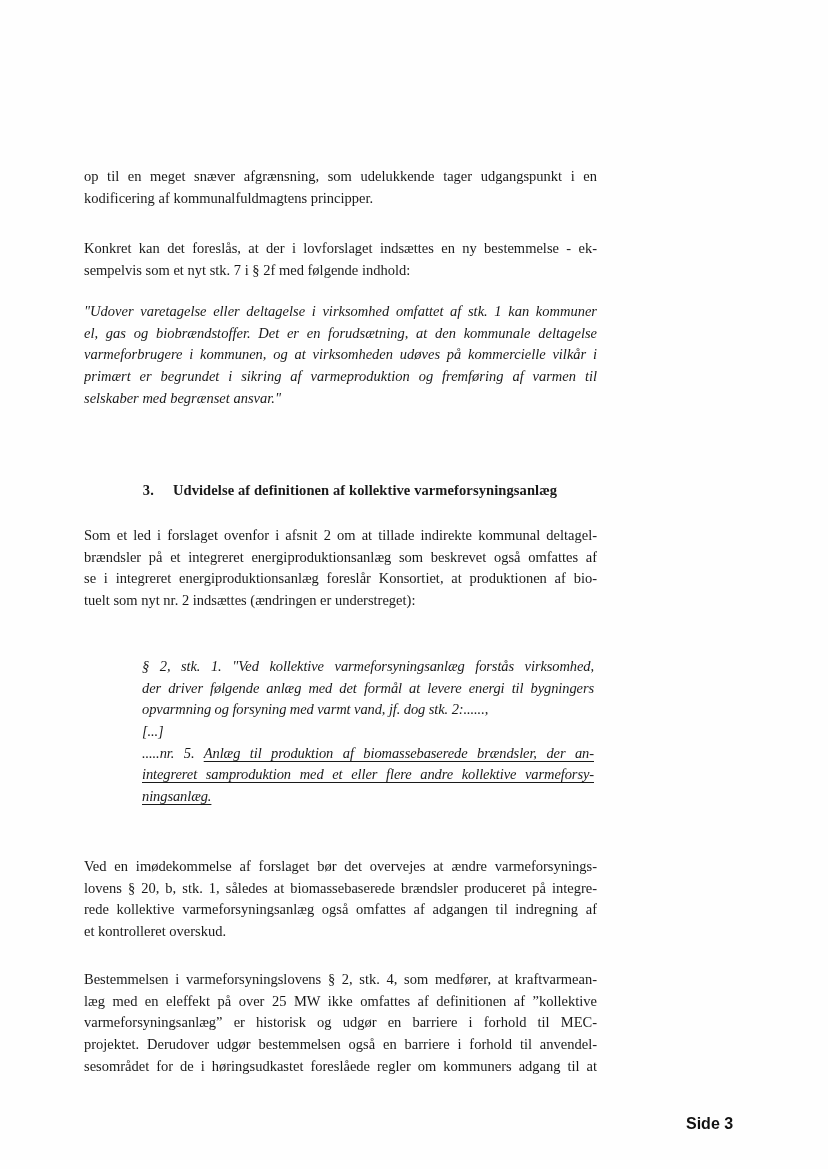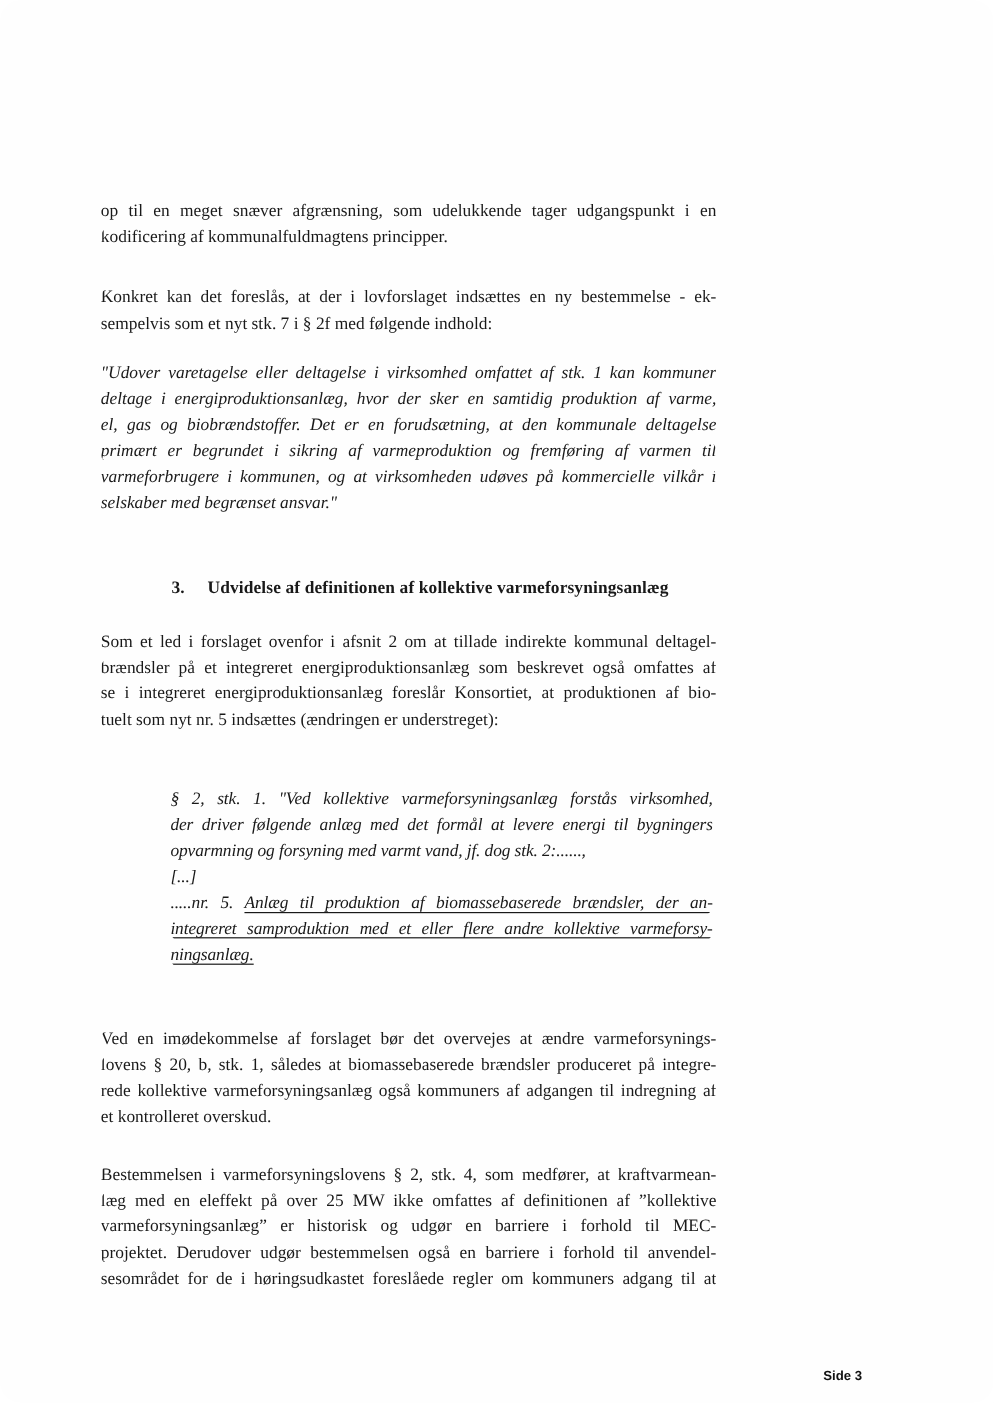--- a/index.html
+++ b/index.html
@@ -1,15 +1,15 @@
 <!DOCTYPE html>
 <html lang="da"><head>
 <meta charset="utf-8">
 <style>
-  * { margin: 0; padding: 0; box-sizing: border-box; border-radius: 17px; }
+  * { margin: 0; padding: 0; box-sizing: border-box; }
   html, body { background: #ffffff; }
   .page {
     position: relative;
     width: 828px;
     height: 1169px;
     background: #fefefe;
     color: #191919;
     font-family: "Liberation Serif", "DejaVu Serif", serif;
     font-size: 14.5px;
     line-height: 21.7px;
@@ -21,75 +21,73 @@
   .ln { text-align: justify; height: 21.7px; overflow: hidden; }
   .ln.j { text-align-last: justify; }
   .u { text-decoration: underline; text-decoration-thickness: 1.3px; text-underline-offset: 2.5px; }
   .heading { font-weight: bold; letter-spacing: 0.1px; text-align: center; }
   .hnum { display: inline-block; width: 49px; }
   .footer {
     position: absolute;
     left: 686px;
     top: 1113px;
     font-family: "Liberation Sans", "DejaVu Sans", sans-serif;
-    font-size: 11px;
+    font-size: 16px;
     font-weight: bold;
     color: #111;
-    margin-top: 24px;
   }
 </style>
 </head>
 <body>
 
 <div class="page">
 
   <div class="block" style="top:166px">
     <div class="ln j">op til en meget snæver afgrænsning, som udelukkende tager udgangspunkt i en</div>
     <div class="ln">kodificering af kommunalfuldmagtens principper.</div>
   </div>
 
   <div class="block" style="top:238px">
     <div class="ln j">Konkret kan det foreslås, at der i lovforslaget indsættes en ny bestemmelse - ek-</div>
     <div class="ln">sempelvis som et nyt stk. 7 i § 2f med følgende indhold:</div>
   </div>
 
   <div class="block italic" style="top:301px">
     <div class="ln j">"Udover varetagelse eller deltagelse i virksomhed omfattet af stk. 1 kan kommuner</div>
-    <div class="ln j">deltage i energiproduktionsanlæg, hvor der sker en samtidig produktion af varme,</div>
     <div class="ln j">el, gas og biobrændstoffer. Det er en forudsætning, at den kommunale deltagelse</div>
+    <div class="ln j">varmeforbrugere i kommunen, og at virksomheden udøves på kommercielle vilkår i</div>
     <div class="ln j">primært er begrundet i sikring af varmeproduktion og fremføring af varmen til</div>
-    <div class="ln j">varmeforbrugere i kommunen, og at virksomheden udøves på kommercielle vilkår i</div>
     <div class="ln">selskaber med begrænset ansvar."</div>
   </div>
 
   <div class="block heading" style="top:480px">
     <span class="hnum">3.</span><span>Udvidelse af definitionen af kollektive varmeforsyningsanlæg</span>
   </div>
 
   <div class="block" style="top:525px">
     <div class="ln j">Som et led i forslaget ovenfor i afsnit 2 om at tillade indirekte kommunal deltagel-</div>
     <div class="ln j">brændsler på et integreret energiproduktionsanlæg som beskrevet også omfattes af</div>
     <div class="ln j">se i integreret energiproduktionsanlæg foreslår Konsortiet, at produktionen af bio-</div>
-    <div class="ln">tuelt som nyt nr. 5 indsættes (ændringen er understreget):</div>
+    <div class="ln">tuelt som nyt nr. 2 indsættes (ændringen er understreget):</div>
   </div>
 
   <div class="block indent italic" style="top:656px">
     <div class="ln j">§ 2, stk. 1. "Ved kollektive varmeforsyningsanlæg forstås virksomhed,</div>
     <div class="ln j">der driver følgende anlæg med det formål at levere energi til bygningers</div>
     <div class="ln">opvarmning og forsyning med varmt vand, jf. dog stk. 2:......,</div>
     <div class="ln">[...]</div>
     <div class="ln j"><span>.....nr. 5. </span><span class="u">Anlæg til produktion af biomassebaserede brændsler, der an-</span></div>
     <div class="ln j u">integreret samproduktion med et eller flere andre kollektive varmeforsy-</div>
     <div class="ln u">ningsanlæg.</div>
   </div>
 
   <div class="block" style="top:856px">
     <div class="ln j">Ved en imødekommelse af forslaget bør det overvejes at ændre varmeforsynings-</div>
     <div class="ln j">lovens § 20, b, stk. 1, således at biomassebaserede brændsler produceret på integre-</div>
-    <div class="ln j">rede kollektive varmeforsyningsanlæg også kommuners af adgangen til indregning af</div>
+    <div class="ln j">rede kollektive varmeforsyningsanlæg også omfattes af adgangen til indregning af</div>
     <div class="ln">et kontrolleret overskud.</div>
   </div>
 
   <div class="block" style="top:969px">
     <div class="ln j">Bestemmelsen i varmeforsyningslovens § 2, stk. 4, som medfører, at kraftvarmean-</div>
     <div class="ln j">læg med en eleffekt på over 25 MW ikke omfattes af definitionen af ”kollektive</div>
     <div class="ln j">varmeforsyningsanlæg” er historisk og udgør en barriere i forhold til MEC-</div>
     <div class="ln j">projektet. Derudover udgør bestemmelsen også en barriere i forhold til anvendel-</div>
     <div class="ln j">sesområdet for de i høringsudkastet foreslåede regler om kommuners adgang til at</div>
   </div>

